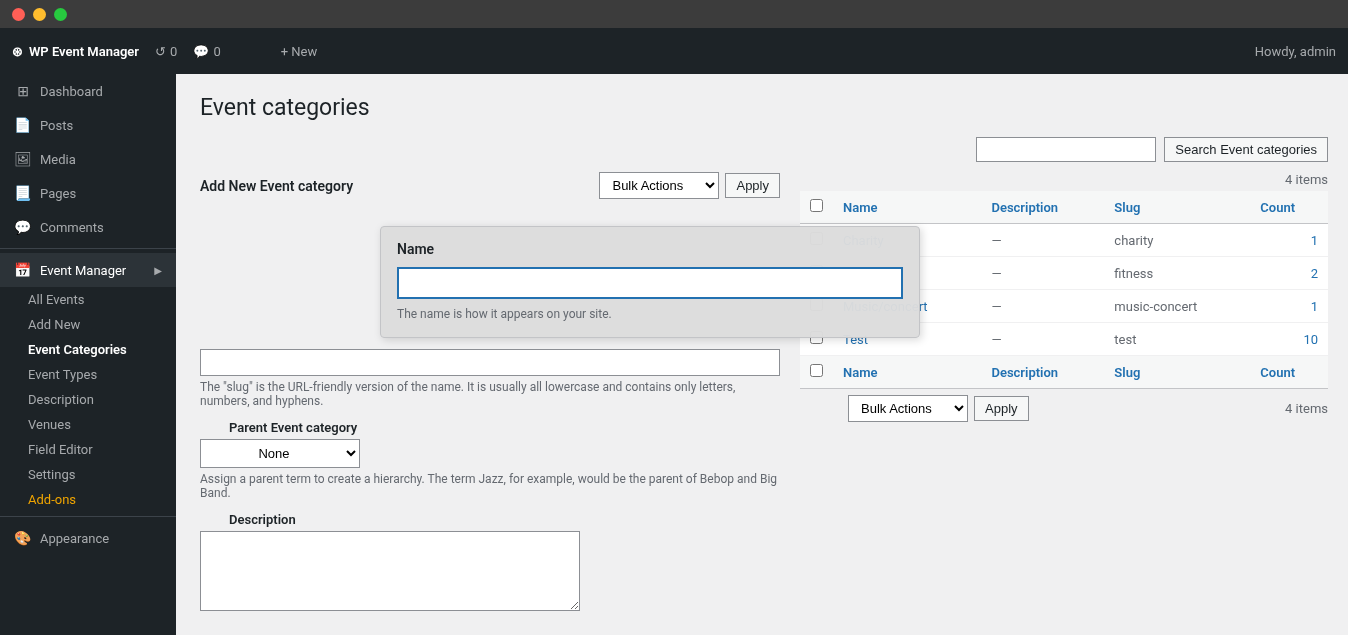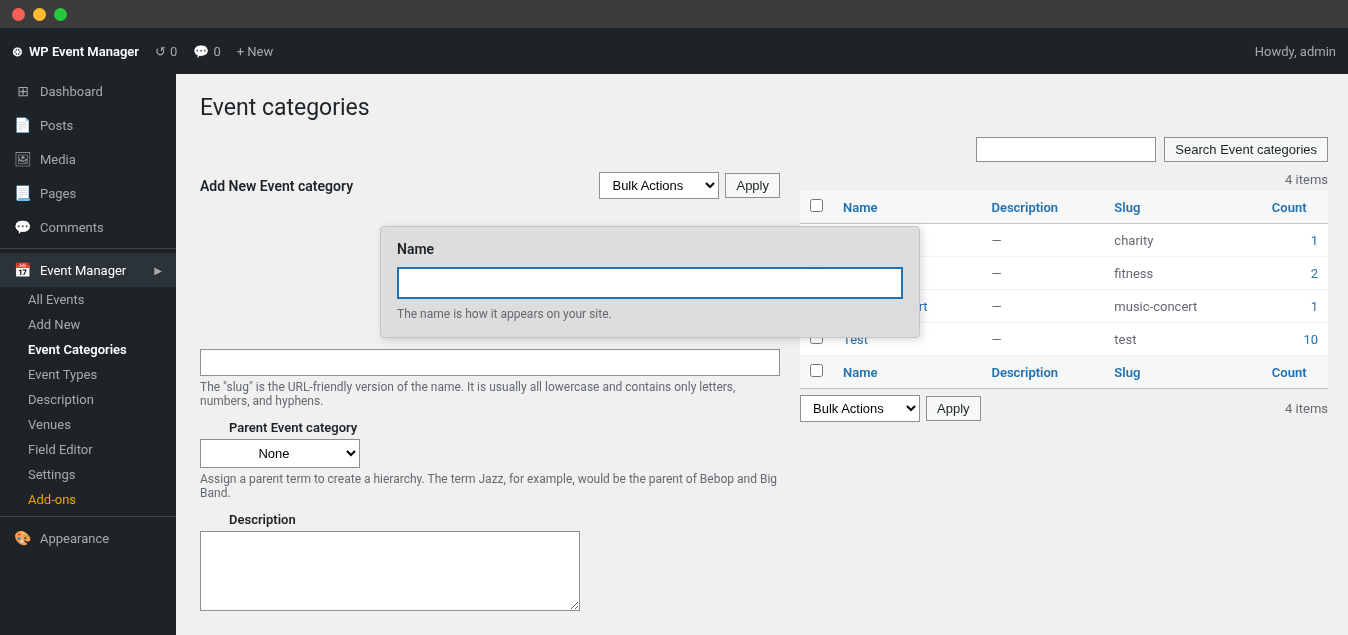--- a/index.html
+++ b/index.html
@@ -25,21 +25,21 @@
       background: #1d2327;
       display: flex;
       align-items: center;
       padding: 0 12px;
       color: #a7aaad;
       font-size: 13px;
       gap: 16px;
     }
     .admin-bar-brand { display: flex; align-items: center; gap: 6px; color: #fff; font-weight: 600; }
     .admin-bar-item { display: flex; align-items: center; gap: 4px; color: #a7aaad; cursor: pointer; }
-    .admin-bar-new { display: flex; align-items: flex-end; gap: 4px; color: #a7aaad; cursor: pointer; }
+    .admin-bar-new { display: flex; align-items: flex-end; gap: 4px; color: #a7aaad; cursor: pointer; margin-left: 44px; }
     .admin-bar-right { margin-left: auto; color: #a7aaad; }
 
     
     .layout { display: flex; height: calc(635px - 74px); }
 
     
     .sidebar {
       width: 176px;
       background: #1d2327;
       color: #a7aaad;
@@ -116,20 +116,21 @@
       justify-content: space-between;
       margin-bottom: 8px;
     }
     .add-new-title { font-size: 14px; font-weight: 600; color: #1d2327; }
     .items-count { font-size: 13px; color: #646970; }
 
     .bulk-actions-row {
       display: flex;
       align-items: center;
       gap: 6px;
+      margin-left: 48px;
     }
 
     .bulk-select {
       border: 1px solid #8c8f94;
       padding: 4px 8px;
       font-size: 13px;
       background: #fff;
       cursor: pointer;
       min-width: 120px;
     }
@@ -161,21 +162,21 @@
       padding: 8px 10px;
       border-bottom: 1px solid #f0f0f1;
       color: #1d2327;
       vertical-align: middle;
     }
     .data-table .col-check { width: 28px; }
     .data-table .col-name { color: #2271b1; cursor: pointer; }
     .data-table .col-desc { color: #646970; }
     .data-table .col-slug { color: #646970; }
     .data-table .col-count { color: #2271b1; cursor: pointer; text-align: right; }
-    .data-table th.right { text-align: center; }
+    .data-table th.right { text-align: left; }
 
     .dash { color: #646970; }
 
     
     .bottom-actions {
       display: flex;
       align-items: center;
       justify-content: space-between;
       margin-top: 6px;
     }

